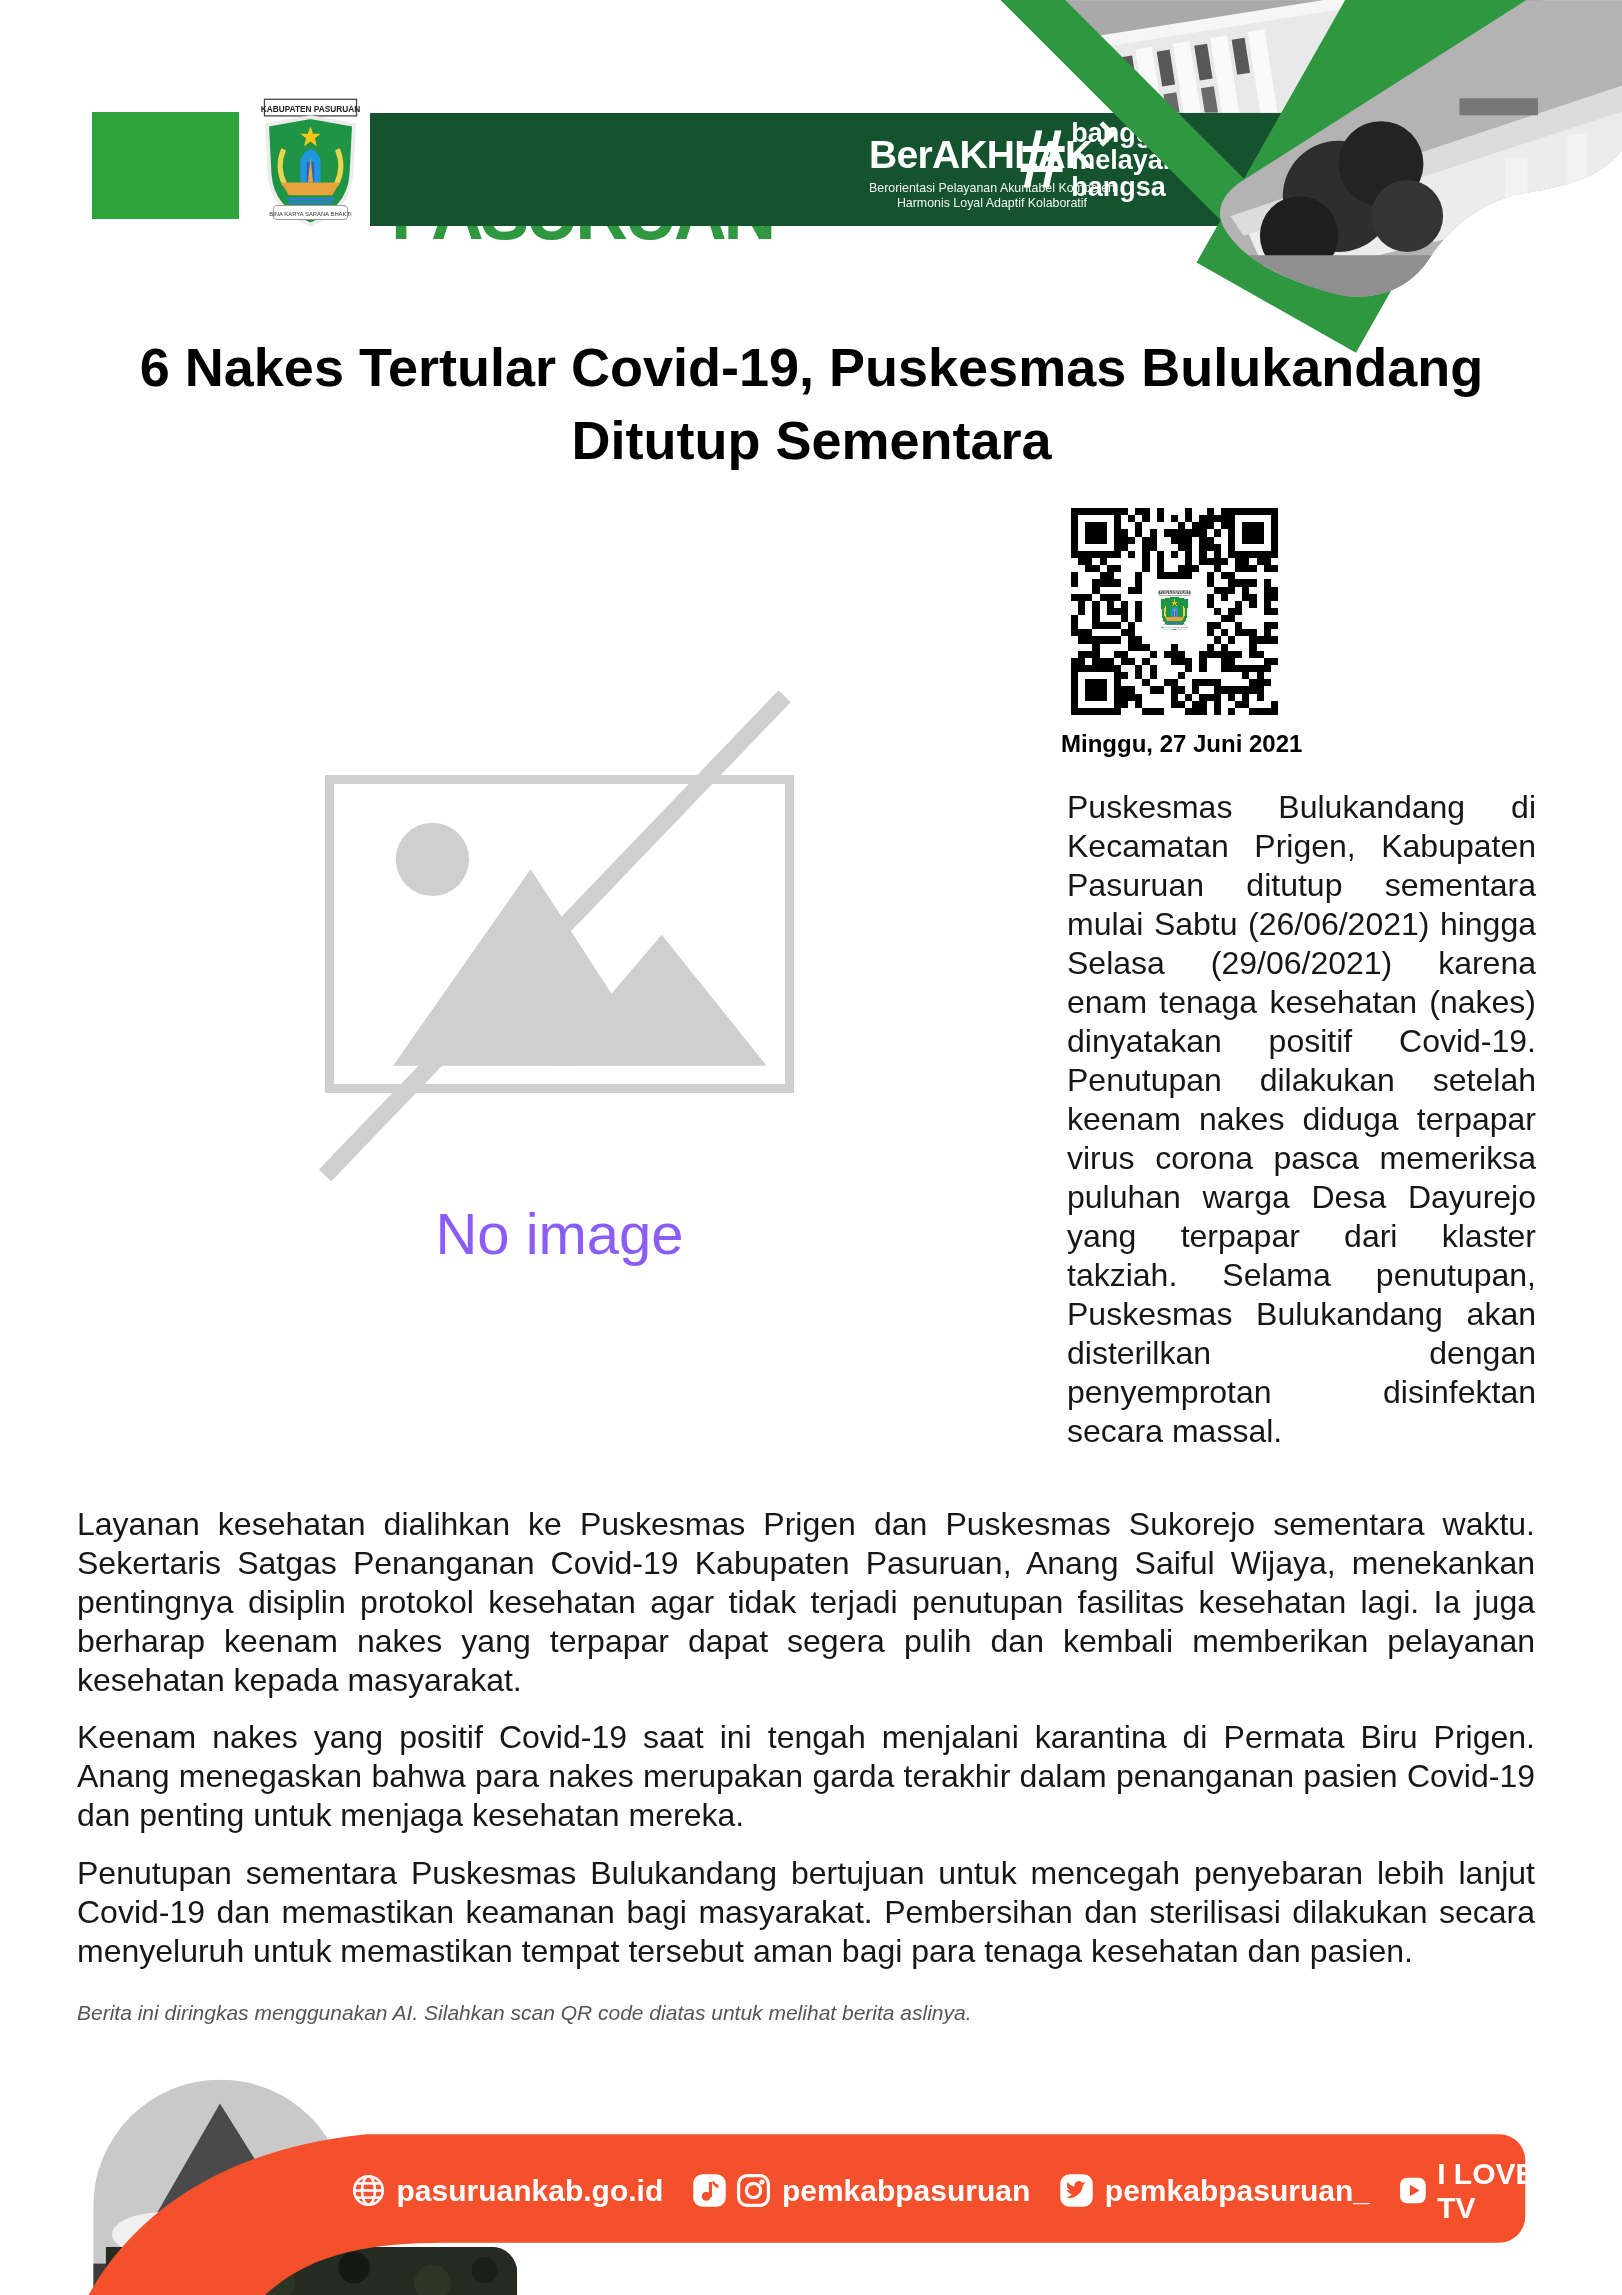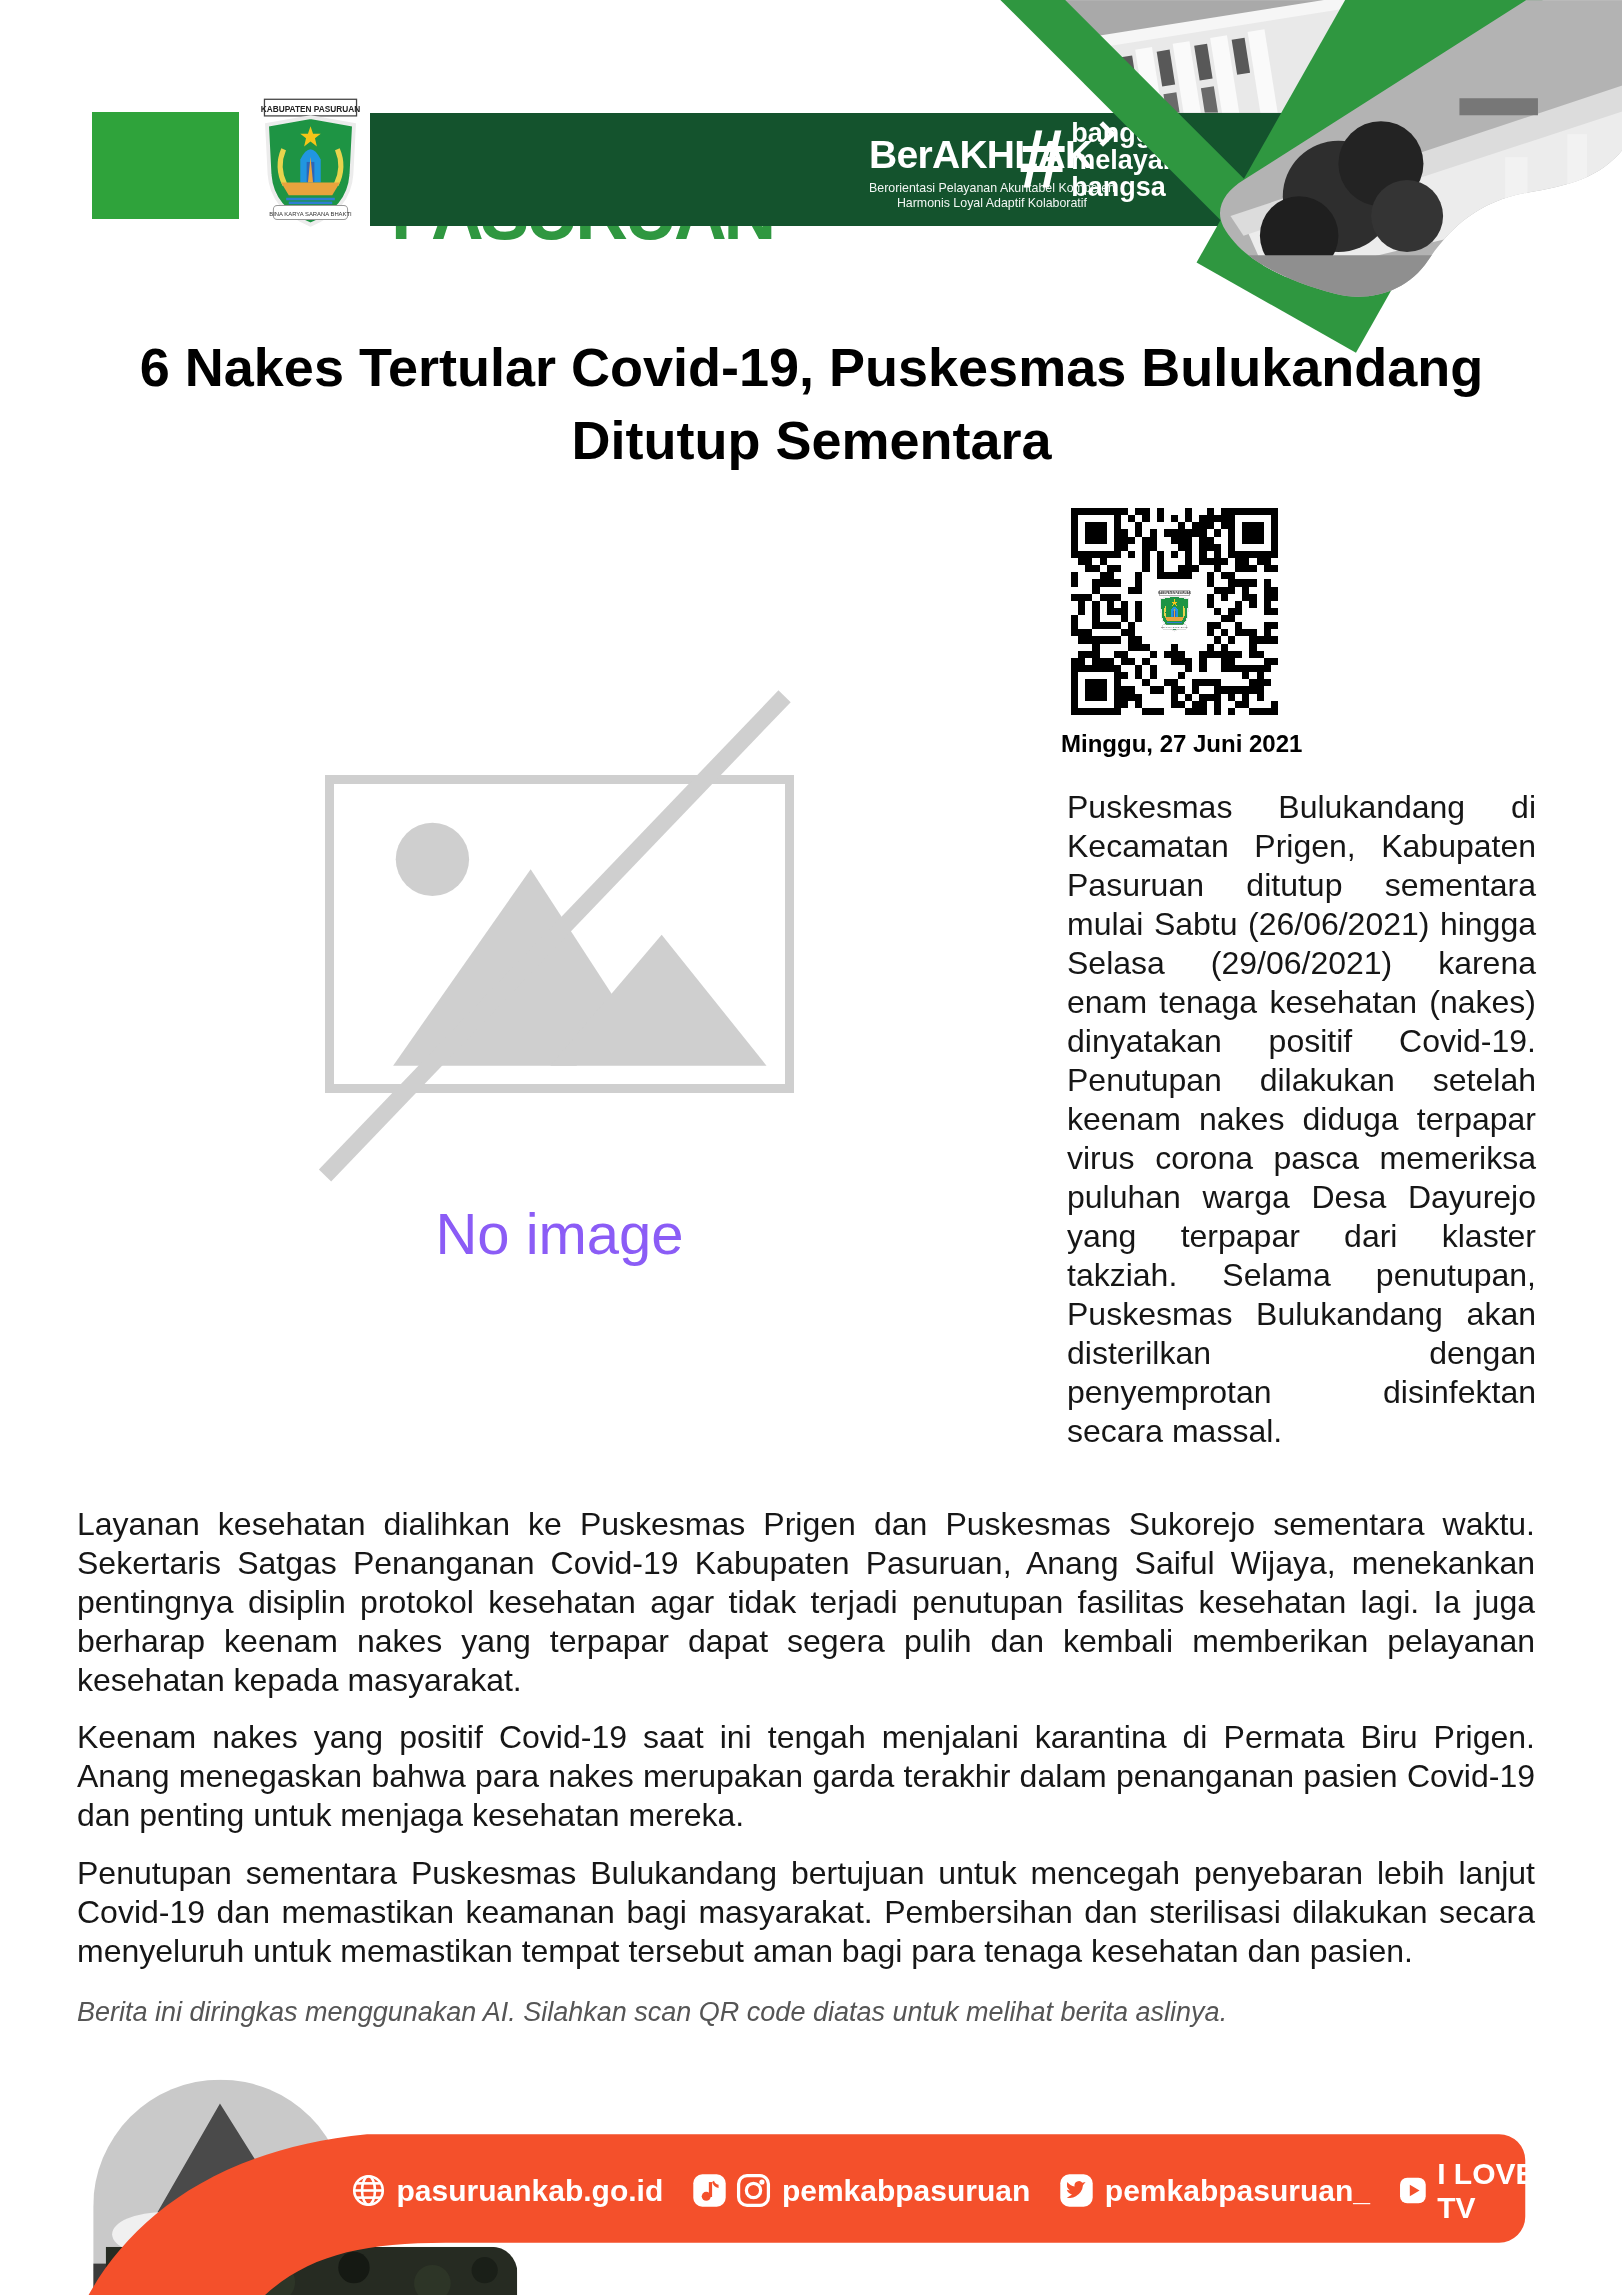--- a/index.html
+++ b/index.html
@@ -39,21 +39,21 @@
   .qr{left:1071px;top:508px;width:207px;height:207px;}
   .qr svg{width:100%;height:100%;display:block;}
   .date{left:1061px;top:730px;font-size:24px;font-weight:700;color:#000;}
   .lead{left:1067px;top:788px;width:469px;font-size:32px;line-height:39px;text-align:justify;color:#161616;}
   .noimg-frame{left:325px;top:775px;width:469px;height:318px;border:9.2px solid #cfcfcf;box-sizing:border-box;}
   .slash{left:325px;top:1167px;width:664px;height:17px;background:#cfcfcf;
     transform:rotate(-46.2deg);transform-origin:left center;}
   .noimg-label{left:325px;top:1200px;width:469px;text-align:center;font-size:58px;color:#8b5cf6;}
   .bodytext{left:77px;top:1505px;width:1458px;font-size:32px;line-height:39px;text-align:justify;color:#161616;}
   .bodytext p{margin:0 0 18.3px 0;}
-  .ai-note{font-size:27px;font-style:italic;color:#555;margin-top:22px;}
+  .ai-note{font-size:21px;font-style:italic;color:#555;margin-top:22px;}
 
   
   .ftr-svg{left:0;top:2061px;width:1623px;height:234px;}
   .ftr-row{left:351px;top:2170px;height:41px;display:flex;align-items:center;color:#fff;}
   .ftr-row .social-item{display:flex;align-items:center;margin-right:29px;}
   .ftr-row .lbl{font-size:30px;font-weight:700;margin-left:10.5px;letter-spacing:0;}
   .icn{width:35px;height:35px;display:block;}
   .icn + .icn{margin-left:9.2px;}
 </style>
 </head>

